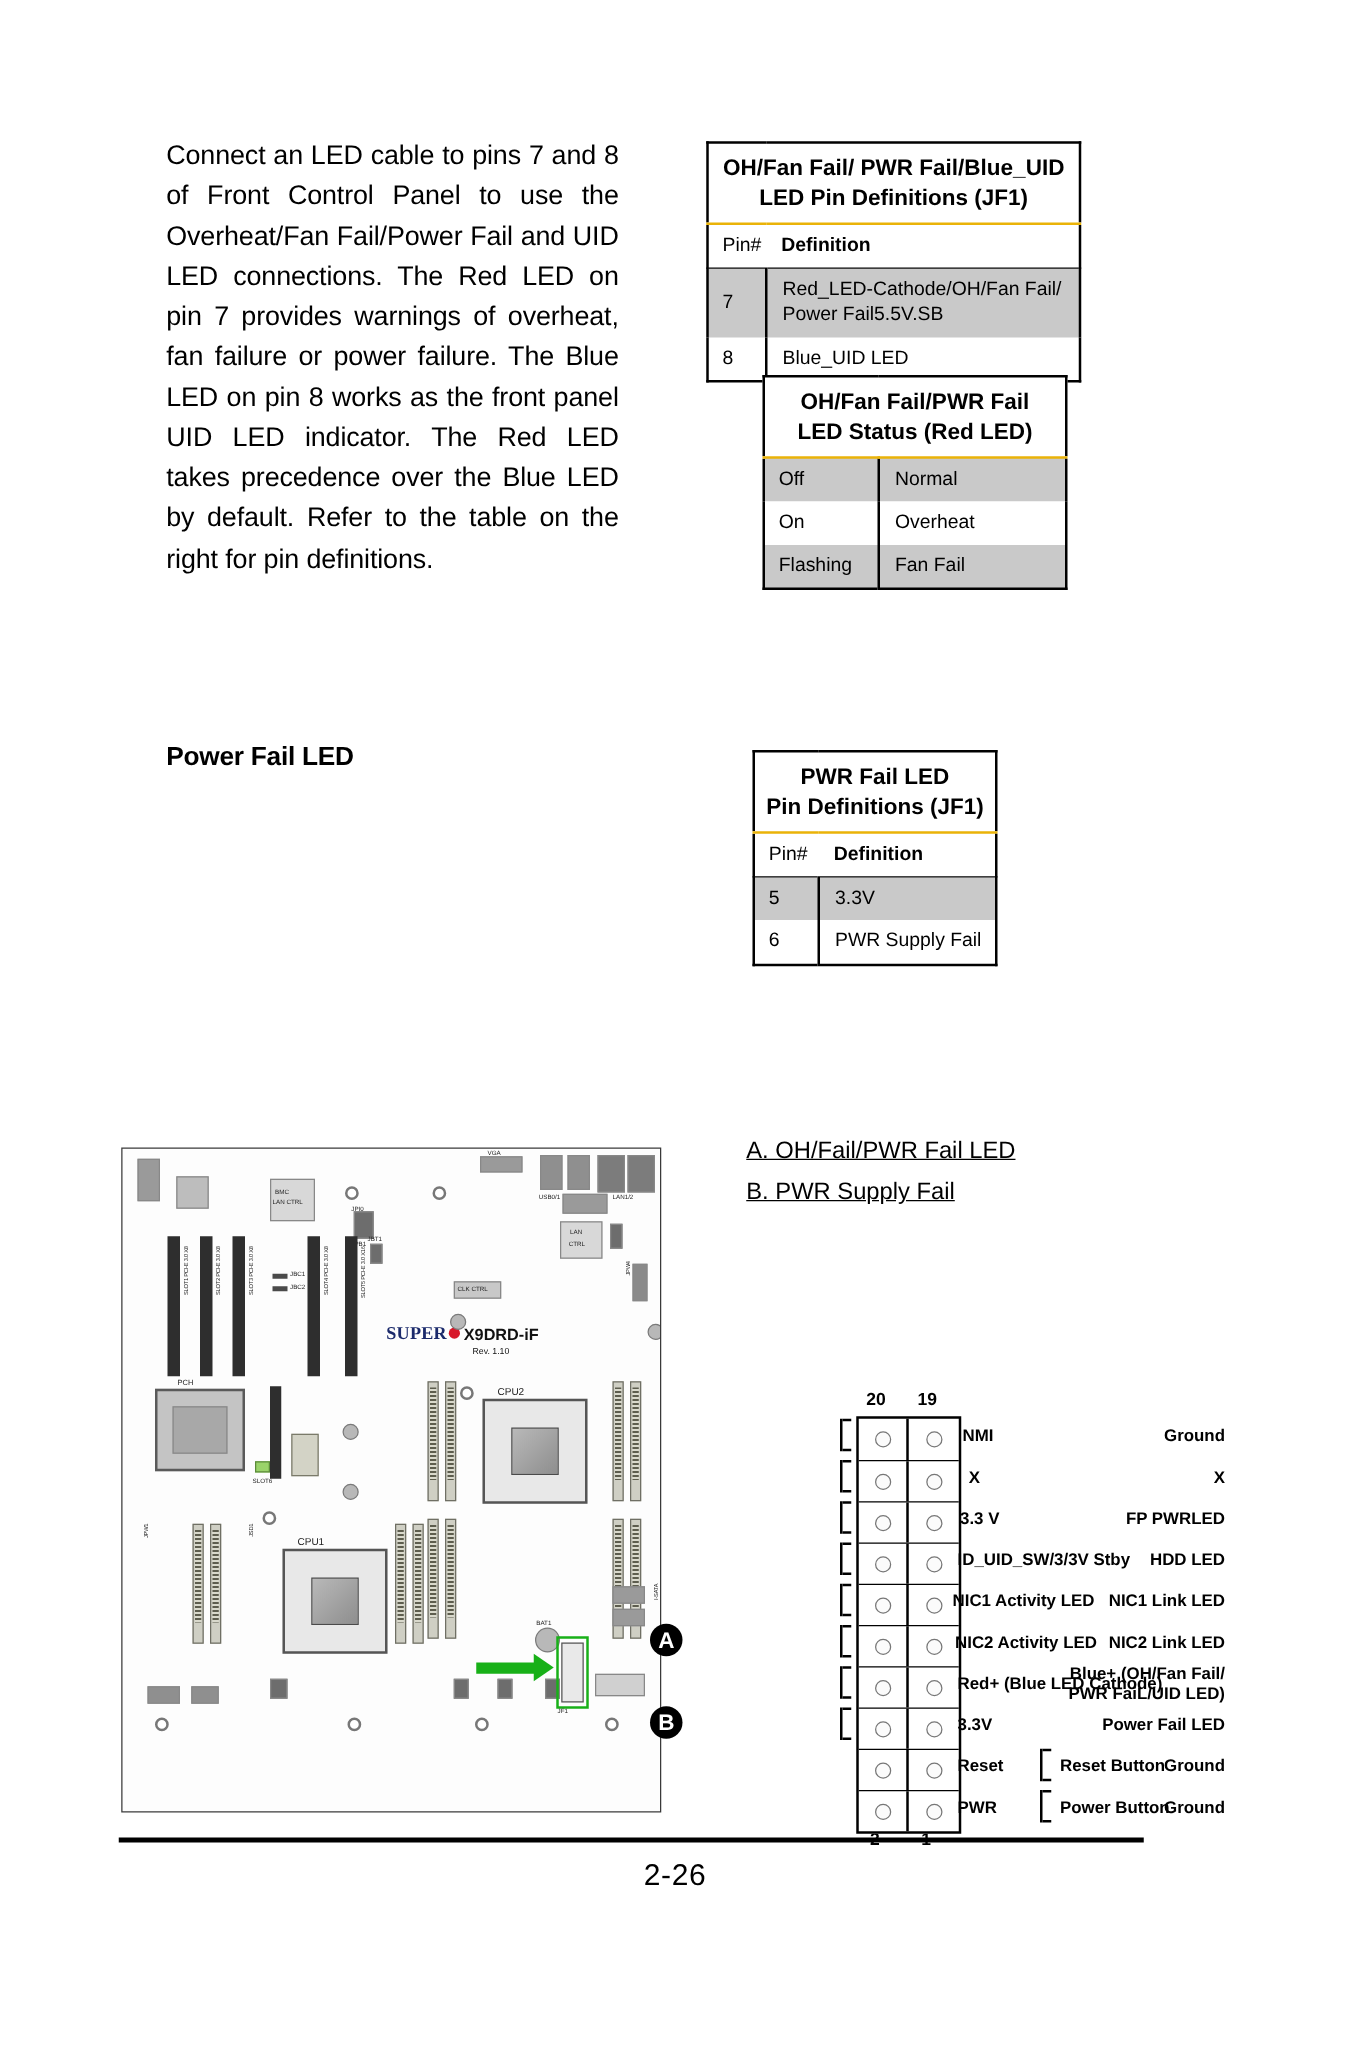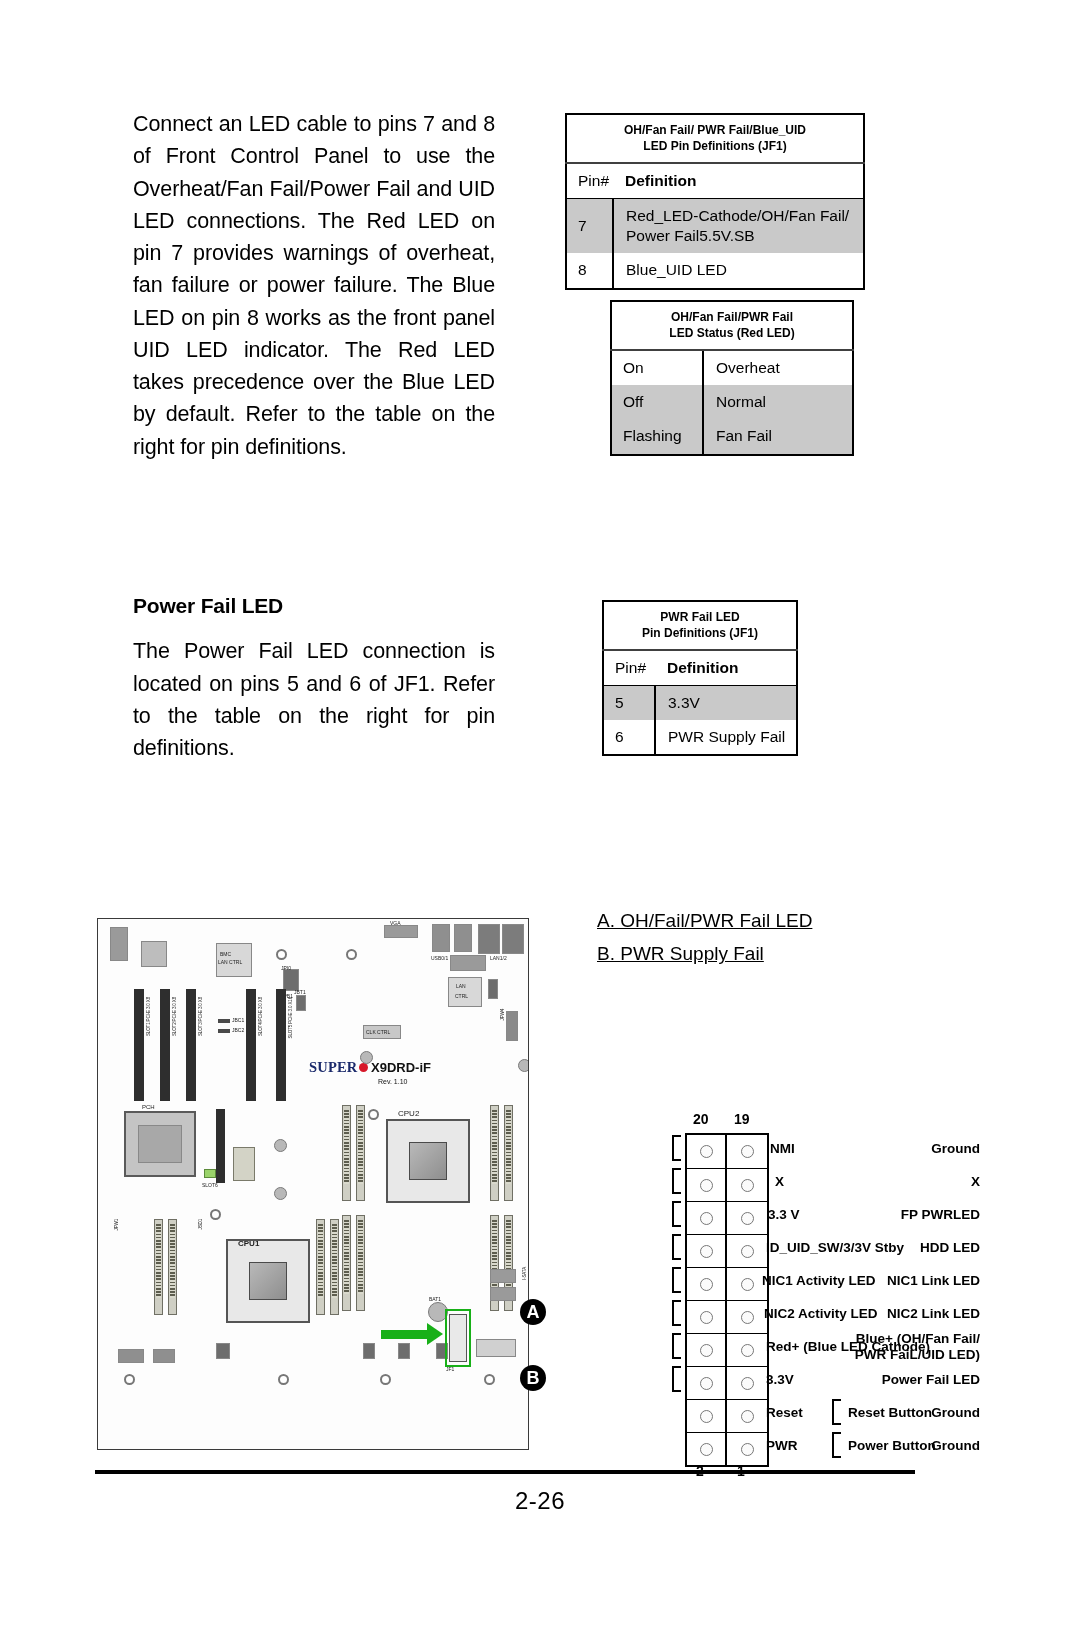--- a/index.html
+++ b/index.html
@@ -38,24 +38,24 @@
     font-size: 15.5px;
   }
   .tbl td, .tbl th {
     border: none;
     padding: 0;
     vertical-align: middle;
   }
   .tbl .caption-cell {
     text-align: center;
     font-weight: bold;
-    font-size: 12px;
+    font-size: 18px;
     line-height: 1.34;
     padding: 7px 6px 8px 6px;
-    border-bottom: 2px solid #404040;
+    border-bottom: 2px solid #eab308;
   }
   .tbl .hdr td {
     font-size: 15.5px;
     padding: 8px 4px 8px 0px;
     border-bottom: 1.5px solid #000;
     font-weight: normal;
   }
   .tbl td.c1 { padding-left: 11px; }
   .tbl td.c2 { padding-left: 12px; }
   .tbl tr.shade td { background: #c9c9c9; }
@@ -140,21 +140,20 @@
 </style>
 </head>
 <body>
 
 <div class="col-left">
   <p class="body-text">Connect an LED cable to pins 7 and 8 of Front Control Panel to use the Overheat/Fan Fail/Power Fail and UID LED connections. The Red LED on pin 7 provides warnings of overheat, fan failure or power failure. The Blue LED on pin 8 works as the front panel UID LED indicator. The Red LED takes precedence over the Blue LED by default. Refer to the table on the right for pin definitions.</p>
 </div>
 
 <div class="col-left-2">
   <h2 class="section-head">Power Fail LED</h2>
-  <p class="body-text">The Power Fail LED connection is located on pins 5 and 6 of JF1. Refer to the table on the right for pin definitions.</p>
 </div>
 
 <table class="tbl" id="tbl-jf1">
   <tbody>
       <tr>
     <td class="caption-cell" colspan="2">
       <span>OH/Fan Fail/ PWR Fail/Blue_UID</span><br>
       <span>LED Pin Definitions (JF1)</span>
     </td>
   </tr>
@@ -174,27 +173,27 @@
   </table>
 
 <table class="tbl" id="tbl-status">
   <tbody>
       <tr>
     <td class="caption-cell" colspan="2">
       <span>OH/Fan Fail/PWR Fail</span><br>
       <span>LED  Status (Red LED)</span>
     </td>
   </tr>
+  <tr class="data shade">
+    <td class="c1">Off</td>
+    <td class="c2">Normal</td>
+  </tr>
   <tr class="data">
     <td class="c1">On</td>
     <td class="c2">Overheat</td>
-  </tr>
-  <tr class="data shade">
-    <td class="c1">Off</td>
-    <td class="c2">Normal</td>
   </tr>
   <tr class="data shade">
     <td class="c1">Flashing</td>
     <td class="c2">Fan Fail</td>
   </tr>
 </tbody>
   </table>
 
 <table class="tbl" id="tbl-pwr">
   <tbody>
@@ -294,21 +293,21 @@
   <div class="mb-text" style="left:104px;top:263px;">SLOT6</div>
 
   <div class="mb-cpu" style="left:288px;top:200px;width:84px;height:84px;">
     <div class="die"></div>
   </div>
   <div class="mb-text" style="left:300px;top:190px;font-size:8px;">CPU2</div>
 
   <div class="mb-cpu" style="left:128px;top:320px;width:84px;height:84px;">
     <div class="die"></div>
   </div>
-  <div class="mb-text" style="left:140px;top:320px;font-size:8px;font-weight:bold;">CPU1</div>
+  <div class="mb-text" style="left:140px;top:310px;font-size:8px;">CPU1</div>
 
   <div class="mb-dimm" style="left:244px;top:186px;width:9px;height:96px;"></div>
   <div class="mb-dimm" style="left:258px;top:186px;width:9px;height:96px;"></div>
   <div class="mb-dimm" style="left:392px;top:186px;width:9px;height:96px;"></div>
   <div class="mb-dimm" style="left:406px;top:186px;width:9px;height:96px;"></div>
   <div class="mb-dimm" style="left:244px;top:296px;width:9px;height:96px;"></div>
   <div class="mb-dimm" style="left:258px;top:296px;width:9px;height:96px;"></div>
   <div class="mb-dimm" style="left:392px;top:296px;width:9px;height:96px;"></div>
   <div class="mb-dimm" style="left:406px;top:296px;width:9px;height:96px;"></div>
 

